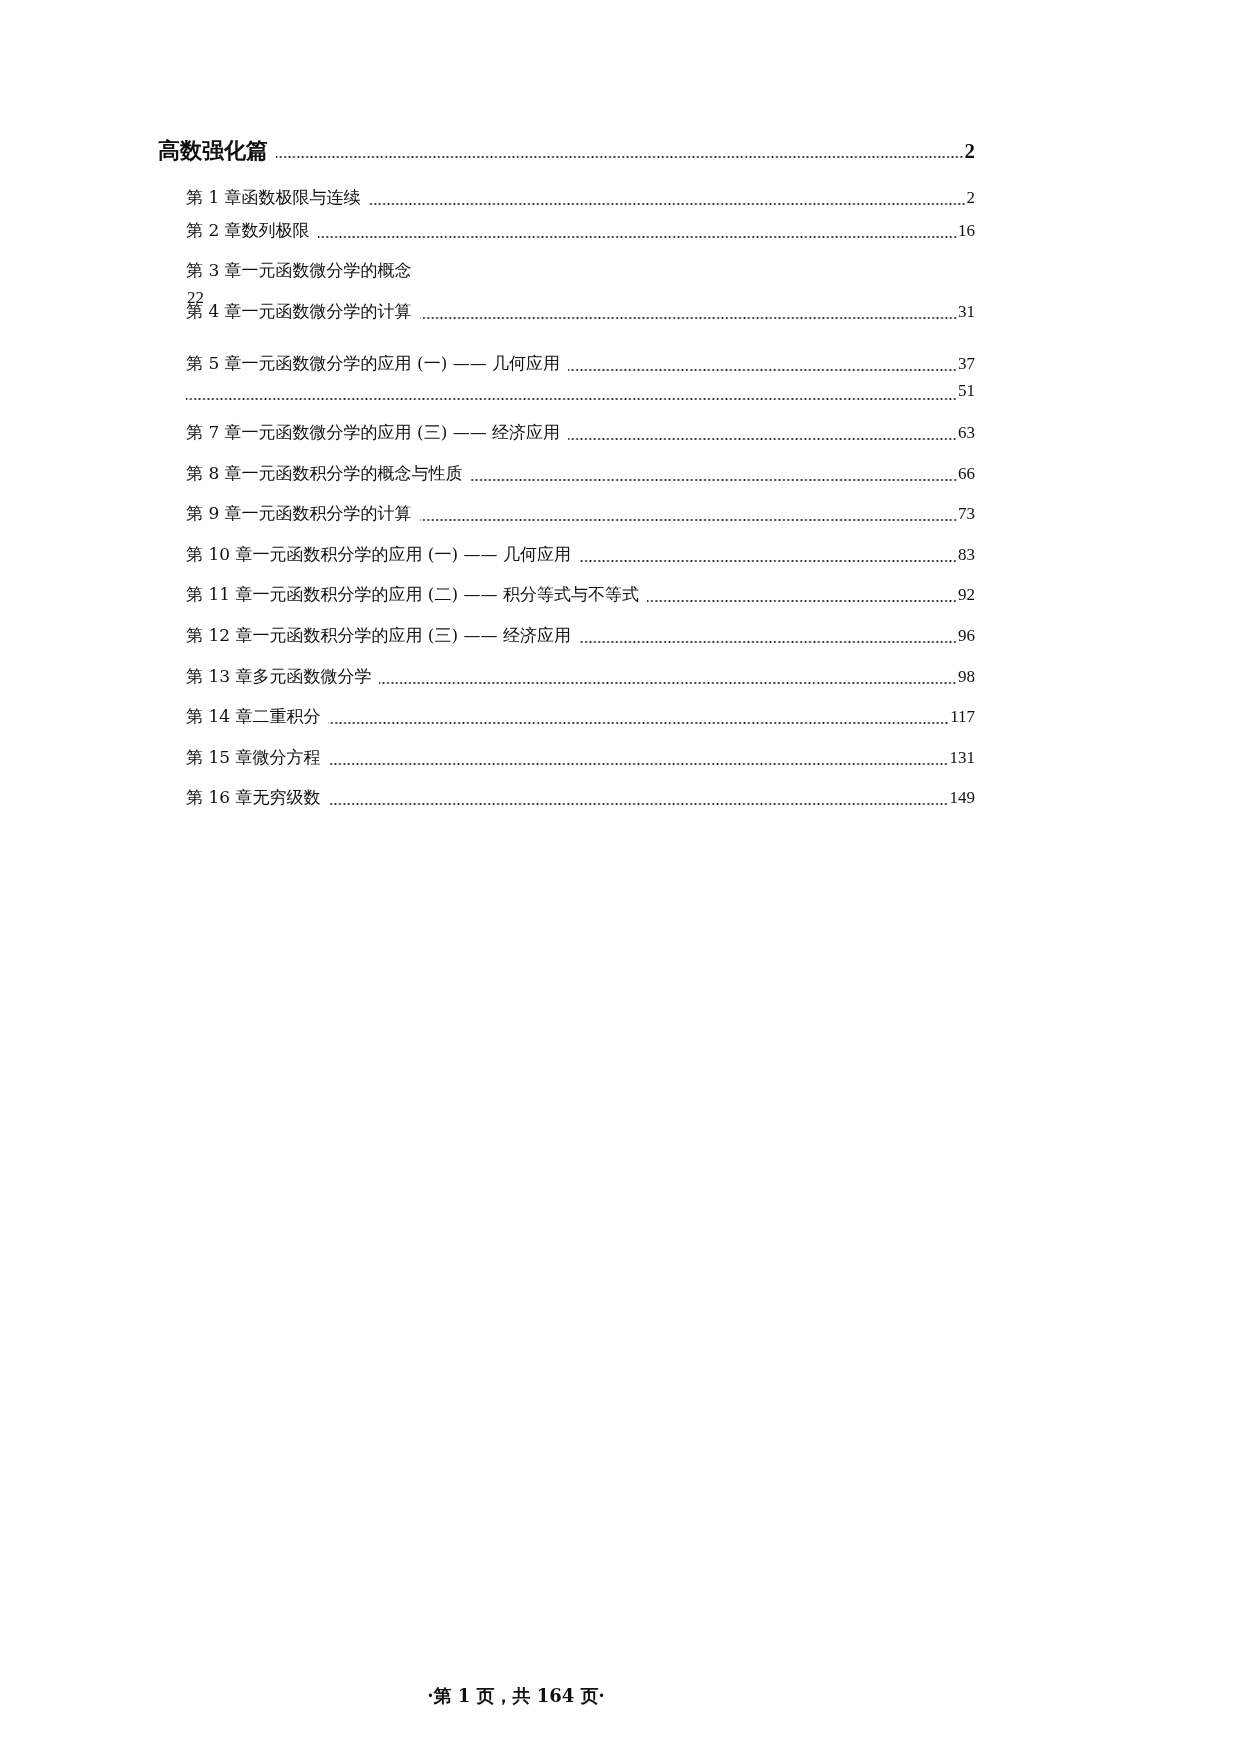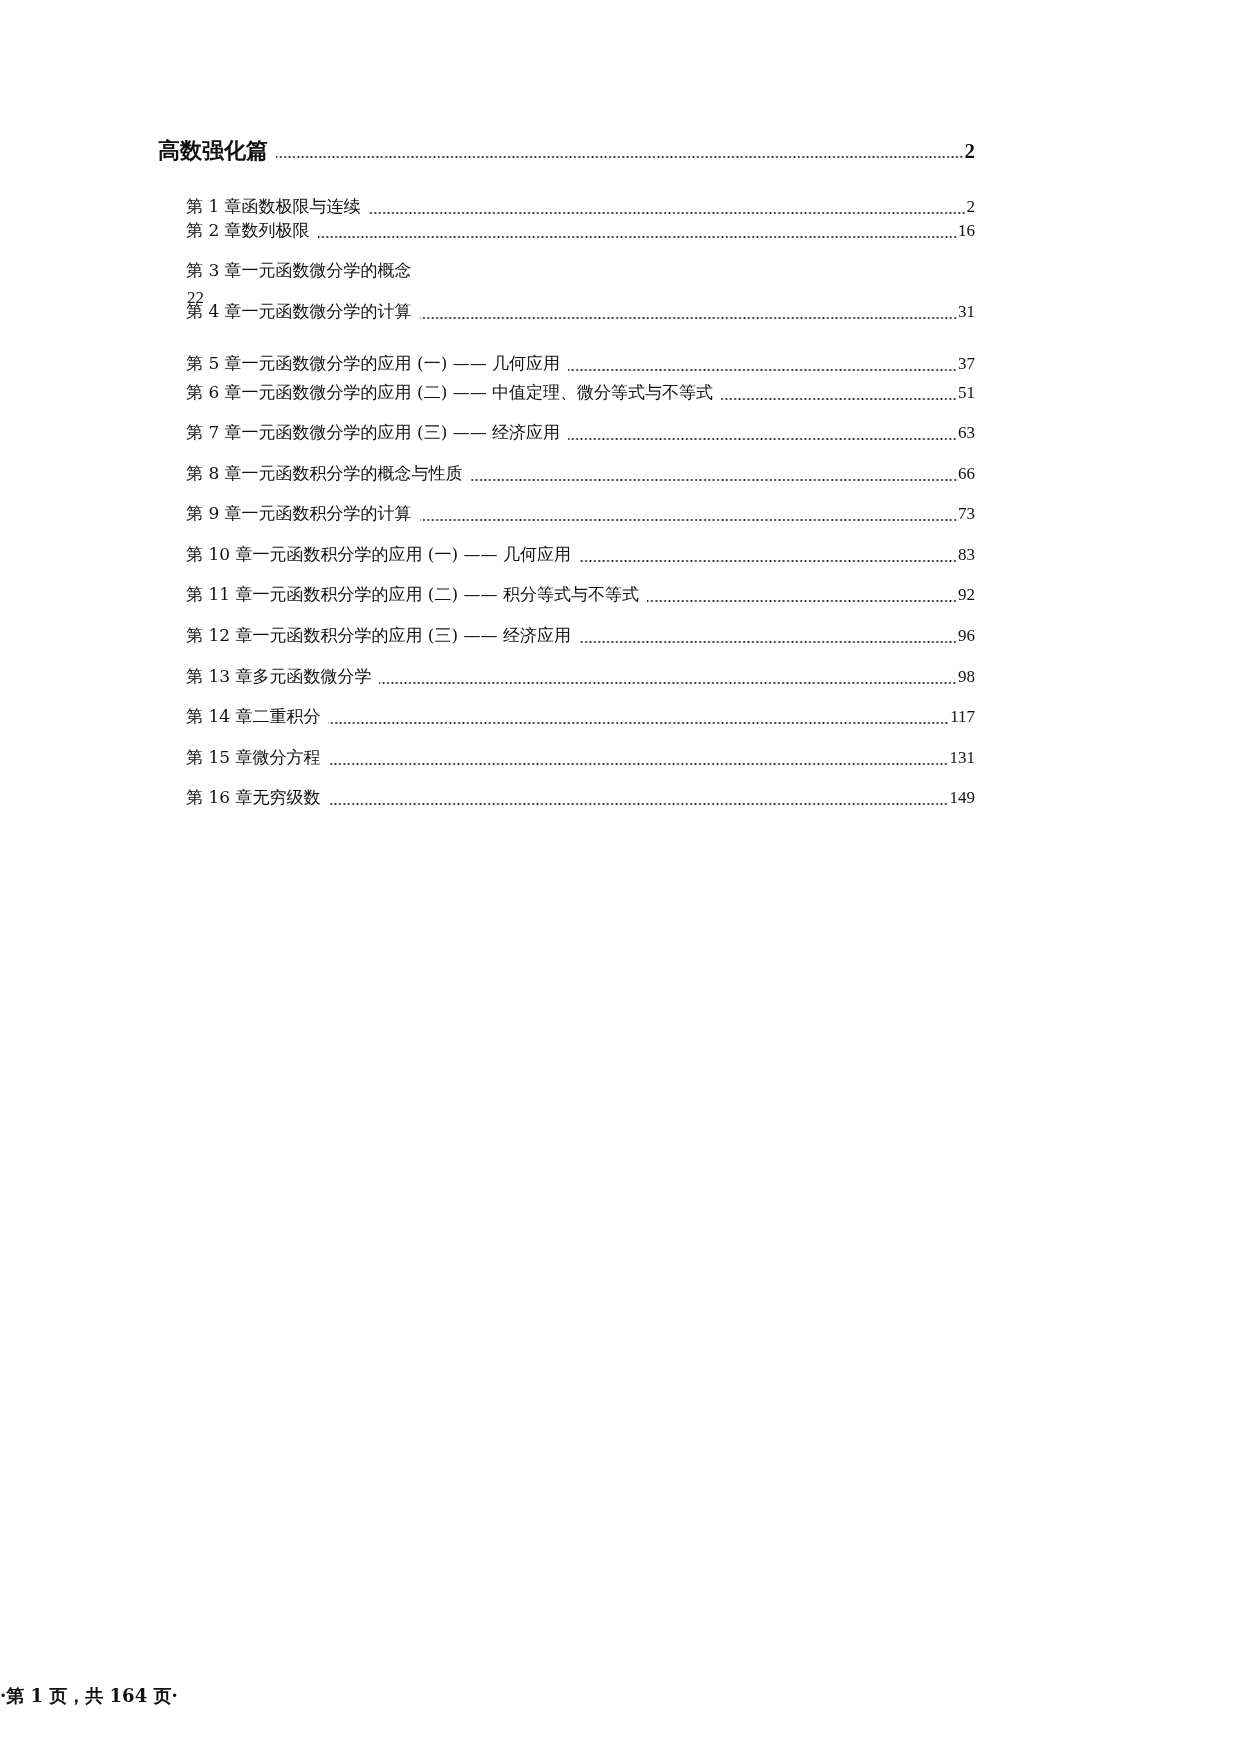--- a/index.html
+++ b/index.html
@@ -60,40 +60,40 @@
     .toc-page {
       flex: 0 0 auto;
       padding-left: 1px;
       font-family: "Liberation Serif", "DejaVu Serif", serif;
     }
     .toc-row.part .toc-page { font-size: 21px; }
     .toc-row.chapter .toc-page { font-size: 17px; }
 
     .footer {
       position: absolute;
-      left: 0;
+      left: 16px;
       width: 1000px;
       top: 1684px;
-      text-align: left;
+      text-align: center;
       font-size: 18px;
       font-weight: bold;
     }
   </style>
 </head>
 <body>
 
 <div class="toc">
 
   <div class="toc-row part" style="top:136px;font-weight:bold;">
     <span class="toc-title">高数强化篇</span>
     <span class="toc-leader"></span>
     <span class="toc-page">2</span>
   </div>
 
-  <div class="toc-row chapter" style="top:195px;">
+  <div class="toc-row chapter" style="top:186px;">
     <span class="toc-title">第 1 章函数极限与连续</span>
     <span class="toc-leader"></span>
     <span class="toc-page">2</span>
   </div>
 
   <div class="toc-row chapter" style="top:219px;">
     <span class="toc-title">第 2 章数列极限</span>
     <span class="toc-leader"></span>
     <span class="toc-page">16</span>
   </div>
@@ -110,21 +110,20 @@
     <span class="toc-page">31</span>
   </div>
 
   <div class="toc-row chapter" style="top:352px;">
     <span class="toc-title">第 5 章一元函数微分学的应用 (一) —— 几何应用</span>
     <span class="toc-leader"></span>
     <span class="toc-page">37</span>
   </div>
 
   <div class="toc-row chapter" style="top:381px;">
-    <span class="toc-title">第 6 章一元函数微分学的应用 (二) —— 中值定理、微分等式与不等式</span>
     <span class="toc-leader"></span>
     <span class="toc-page">51</span>
   </div>
 
   <div class="toc-row chapter" style="top:421px;">
     <span class="toc-title">第 7 章一元函数微分学的应用 (三) —— 经济应用</span>
     <span class="toc-leader"></span>
     <span class="toc-page">63</span>
   </div>
 

